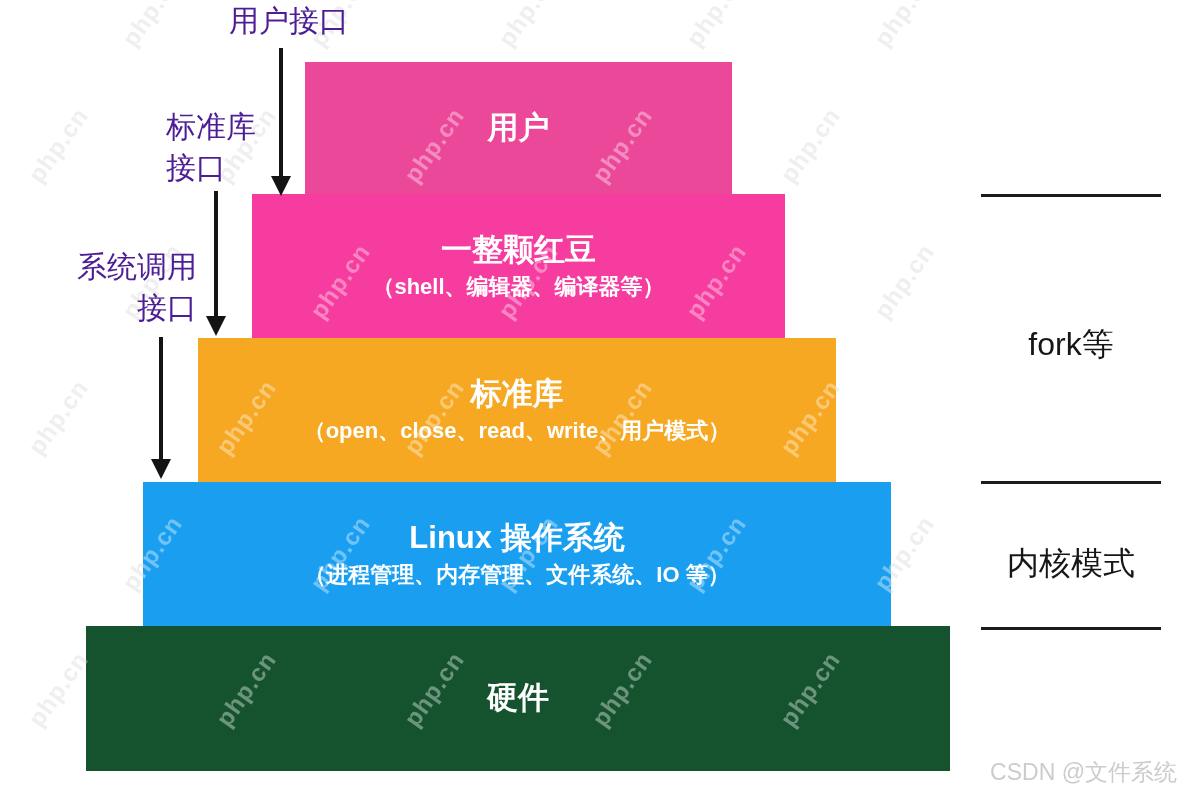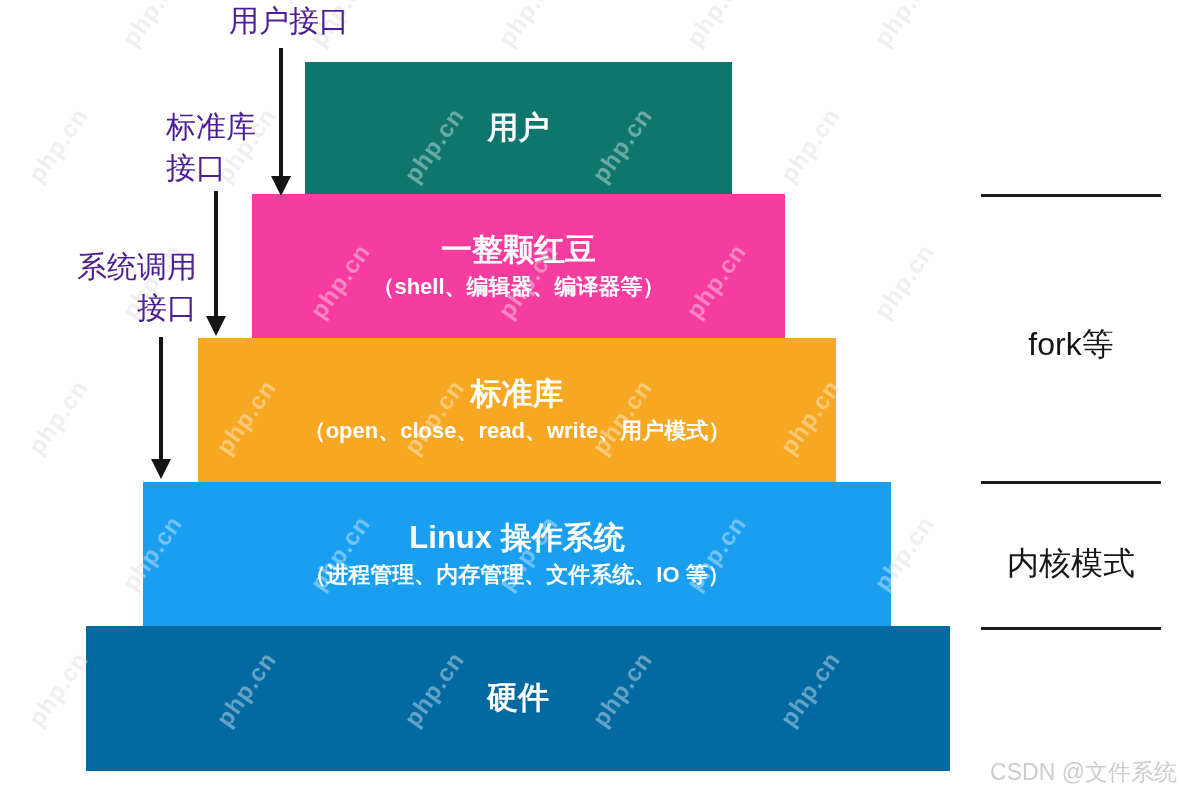--- a/index.html
+++ b/index.html
@@ -90,36 +90,36 @@
       <span class="wm" style="left: 504px; top: 574px;">php.cn</span>
       <span class="wm" style="left: 692px; top: 574px;">php.cn</span>
       <span class="wm" style="left: 880px; top: 574px;">php.cn</span>
       <span class="wm" style="left: 34px; top: 710px;">php.cn</span>
       <span class="wm" style="left: 222px; top: 710px;">php.cn</span>
       <span class="wm" style="left: 410px; top: 710px;">php.cn</span>
       <span class="wm" style="left: 598px; top: 710px;">php.cn</span>
       <span class="wm" style="left: 786px; top: 710px;">php.cn</span>
     </div>
 
-  <div class="layer layer-0" style="background: #0f766e; color: rgb(255, 255, 255);">
+  <div class="layer layer-0" style="background: #ec4899; color: rgb(255, 255, 255);">
     <div class="layer-title">用户</div>
   </div>
   <div class="layer layer-1" style="background: rgb(246, 60, 159); color: rgb(255, 255, 255);">
     <div class="layer-title">一整颗红豆</div>
     <div class="layer-subtitle">（shell、编辑器、编译器等）</div>
   </div>
   <div class="layer layer-2" style="background: rgb(247, 168, 35); color: rgb(255, 255, 255);">
     <div class="layer-title">标准库</div>
     <div class="layer-subtitle">（open、close、read、write、用户模式）</div>
   </div>
   <div class="layer layer-3" style="background: rgb(26, 159, 240); color: rgb(255, 255, 255);">
     <div class="layer-title">Linux 操作系统</div>
     <div class="layer-subtitle">（进程管理、内存管理、文件系统、IO 等）</div>
   </div>
-  <div class="layer layer-4" style="background: #0369a1; color: rgb(255, 255, 255);">
+  <div class="layer layer-4" style="background: #14532d; color: rgb(255, 255, 255);">
     <div class="layer-title">硬件</div>
   </div>
 
   <div class="wm-layer" id="wm-white">
       <span class="wm" style="left: -60px; top: 30px;">php.cn</span>
       <span class="wm" style="left: 128px; top: 30px;">php.cn</span>
       <span class="wm" style="left: 316px; top: 30px;">php.cn</span>
       <span class="wm" style="left: 504px; top: 30px;">php.cn</span>
       <span class="wm" style="left: 692px; top: 30px;">php.cn</span>
       <span class="wm" style="left: 880px; top: 30px;">php.cn</span>

